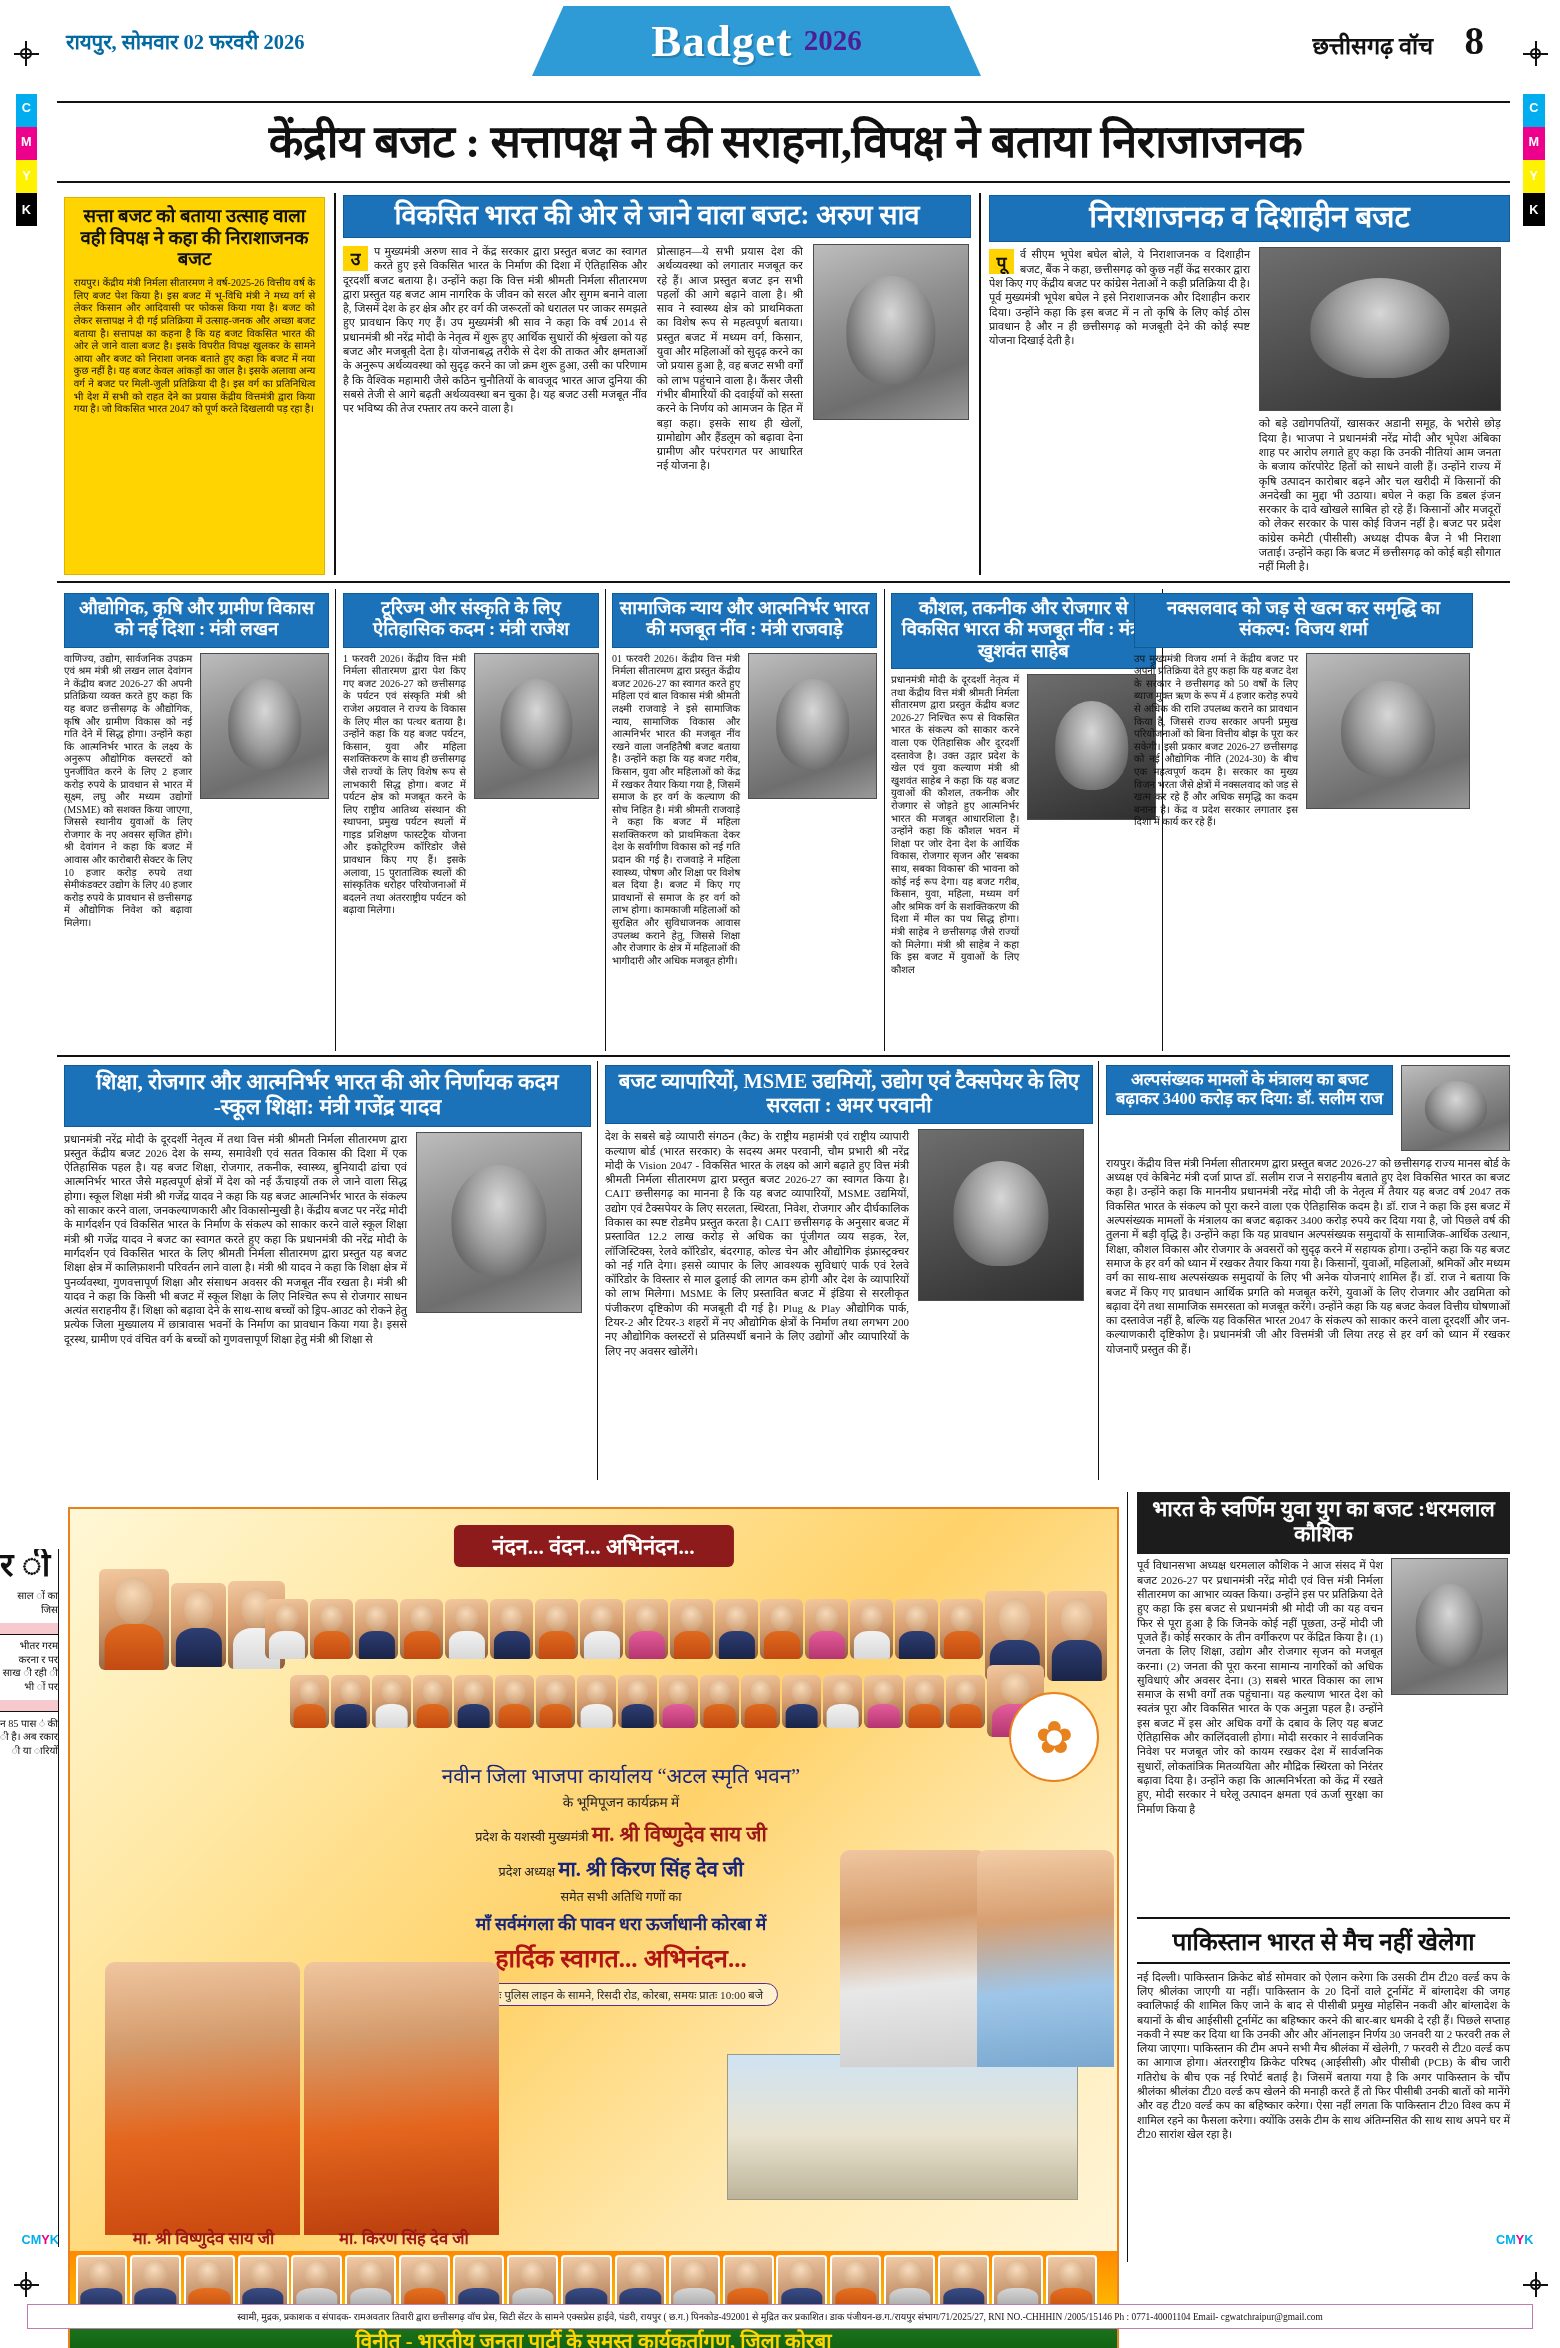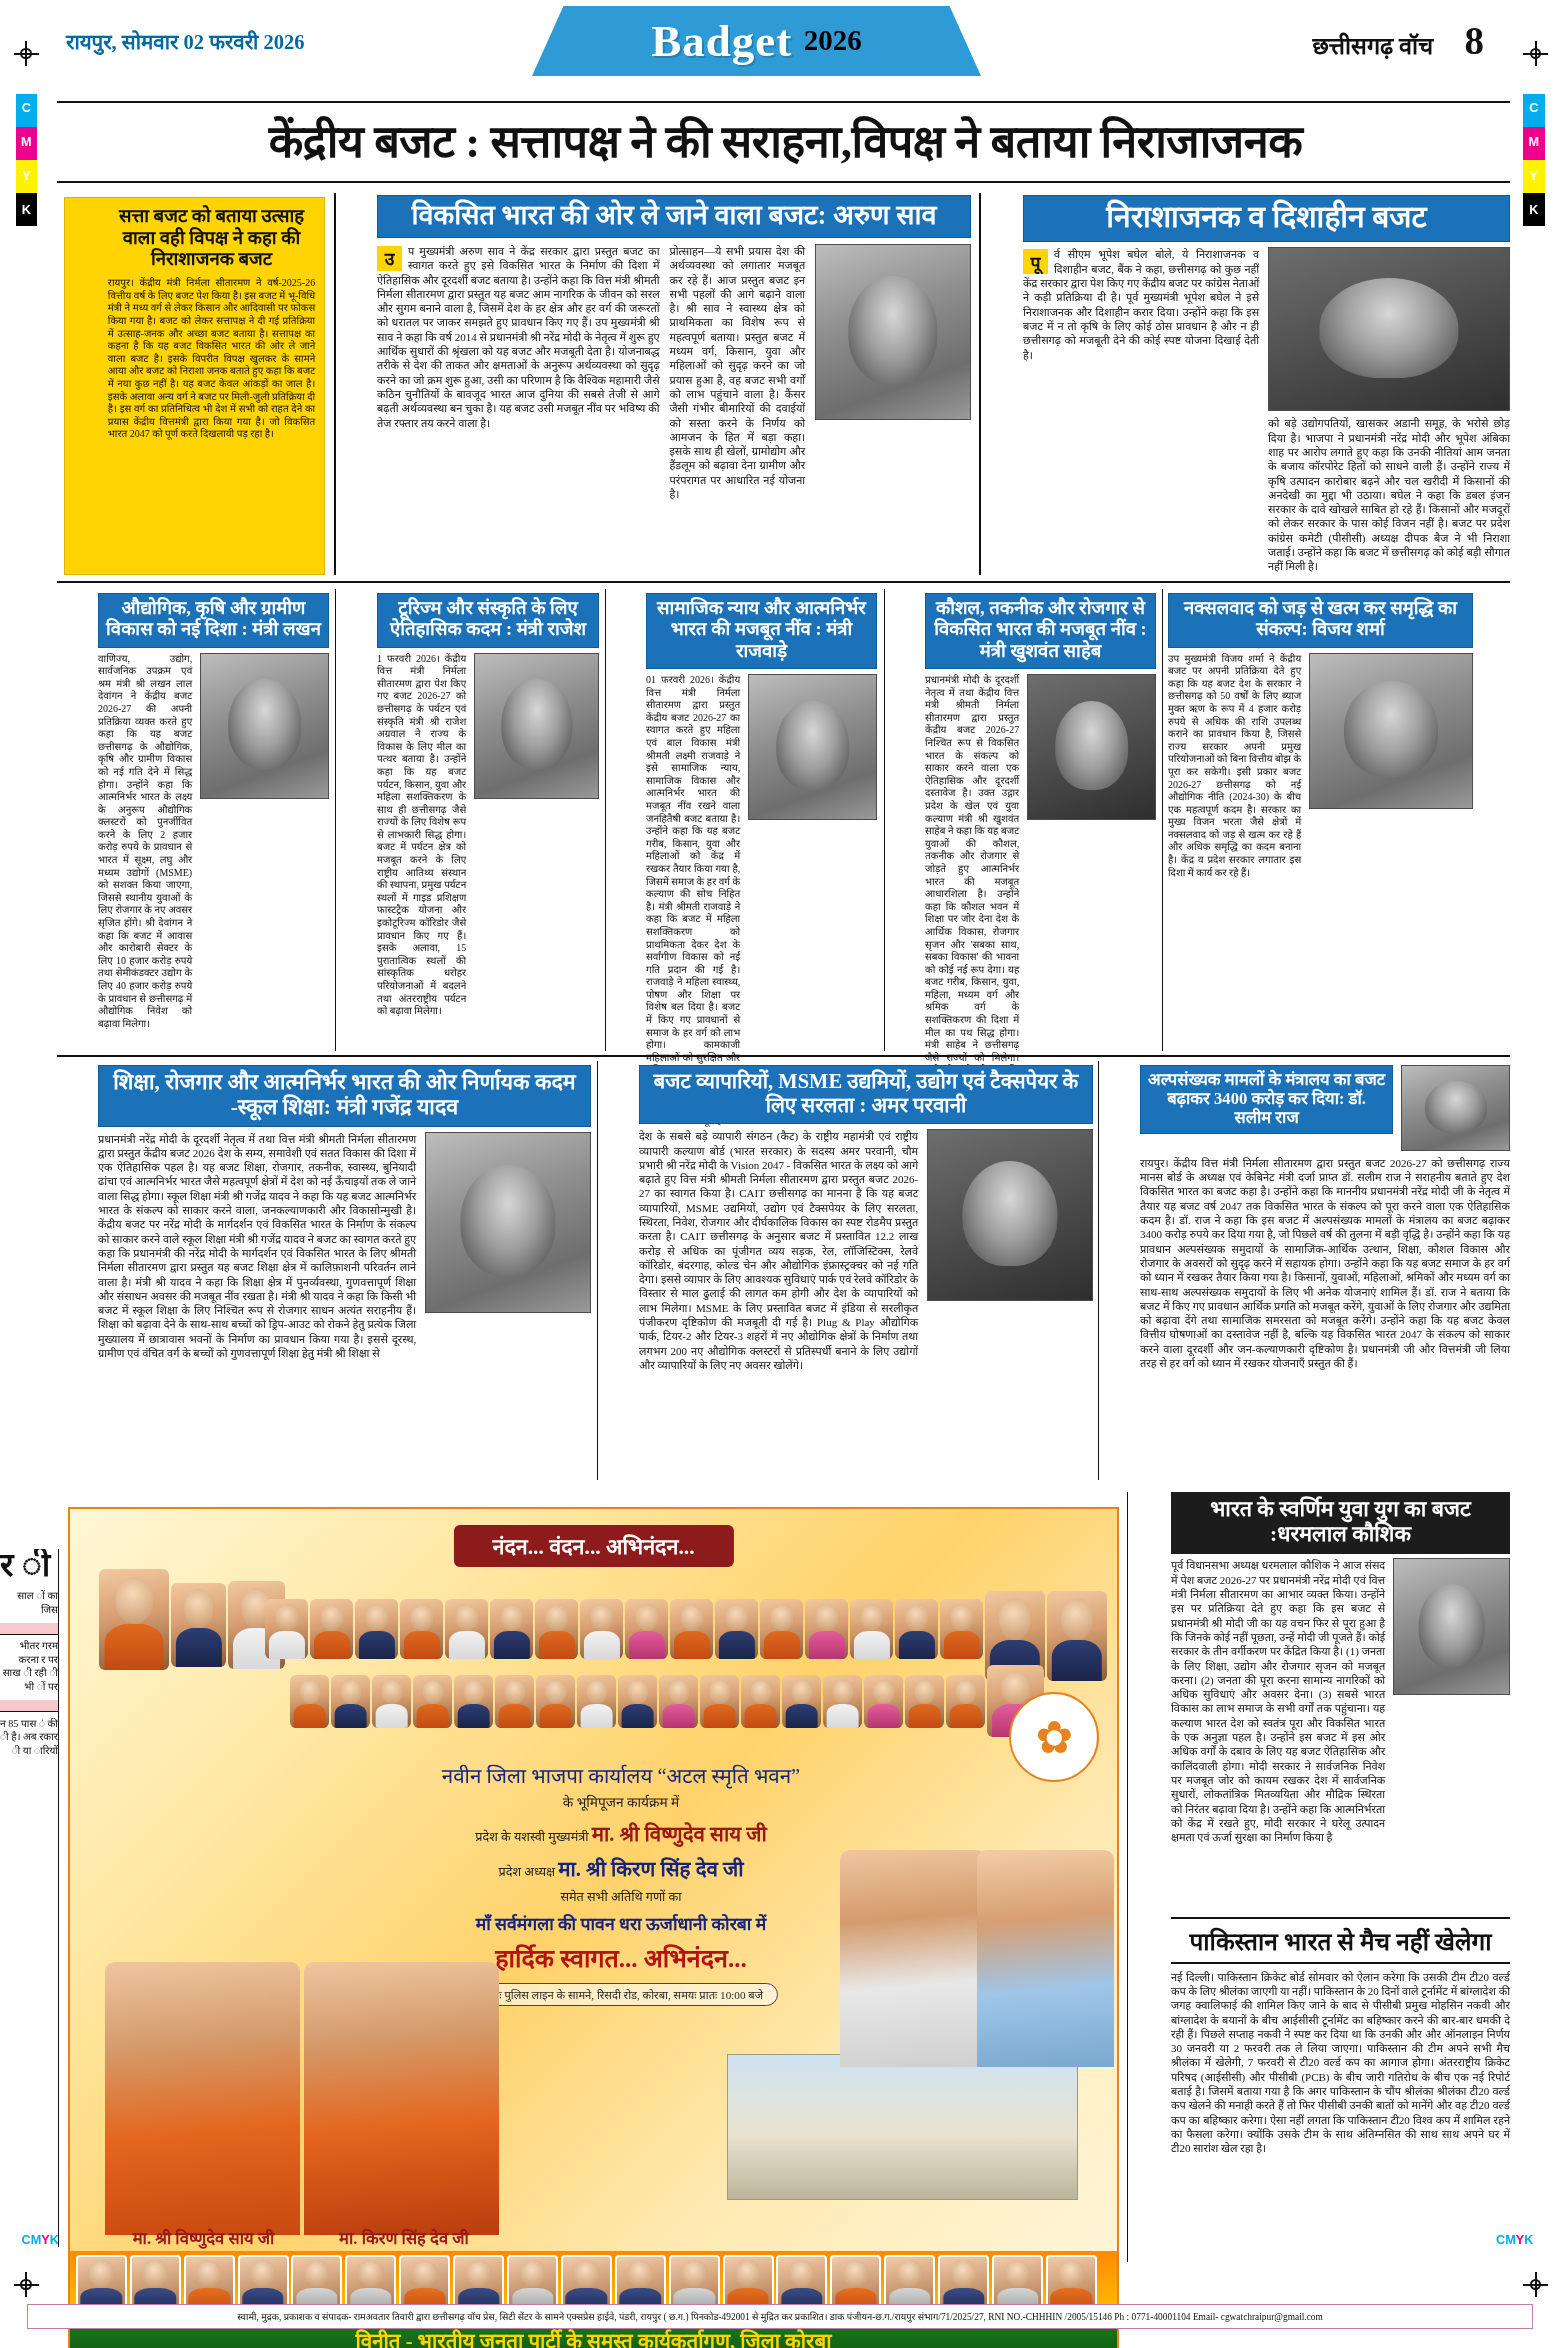--- a/index.html
+++ b/index.html
@@ -36,21 +36,21 @@
     background:#2E9BD6;
     clip-path: polygon(7% 0, 93% 0, 100% 100%, 0% 100%);
     display:flex; align-items:center; justify-content:center; gap:11.7px;
   }
   .badget-tab .bw{
     font-family:"Liberation Serif",serif; font-weight:bold; font-size:45px;
     color:#fff; letter-spacing:1px;
     text-shadow: 2px 2px 0 rgba(0,0,0,.18);
   }
   .badget-tab .byr{
-    font-family:"Liberation Serif",serif; font-weight:bold; font-size:29px; color:#000000;
+    font-family:"Liberation Serif",serif; font-weight:bold; font-size:29px; color:#4c1d95;
   }
   .paperName{
     position:absolute; right:127px; top:29px;
     font-size:23.4px; font-weight:bold; color:#111;
   }
   .pageNo{
     position:absolute; right:76px; top:17.6px;
     font-size:39px; font-weight:bold; color:#111;
   }
 
@@ -93,21 +93,21 @@
   .photo:after{
     content:""; position:absolute; left:50%; top:18%;
     width:58%; height:62%; transform:translateX(-50%);
     border-radius:50% 50% 44% 44%;
     background:radial-gradient(ellipse at 50% 35%, #d7d7d7 0%, #9e9e9e 45%, #5c5c5c 85%);
   }
   .photo.dark{ background:linear-gradient(160deg,#6e6e6e,#2e2e2e); }
   .vrule{ position:absolute; width:1px; background:#111; }
   .hrule{ position:absolute; height:1px; background:#111; }
 
-  .col-wrap{ position:absolute;padding-left:34px; }
+  .col-wrap{ position:absolute; }
 
   
   .ad{
     position:absolute; left:68px; top:1507px; width:1051px; height:855px;
     background:linear-gradient(135deg,#fff7d6 0%,#ffe9a8 22%,#ffd26a 48%,#ffe9b0 70%,#fff8e0 100%);
     border:2.9px solid #E8821E; overflow:hidden;
   }
   .ad-ribbon{
     position:absolute; left:50%; transform:translateX(-50%); top:15.6px;
     background:#8E1B1B; color:#fff; font-weight:bold; font-size:21.5px;

